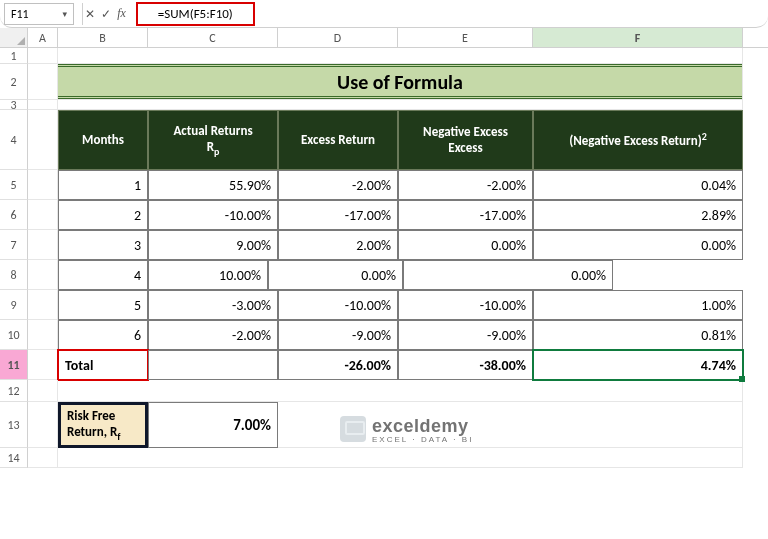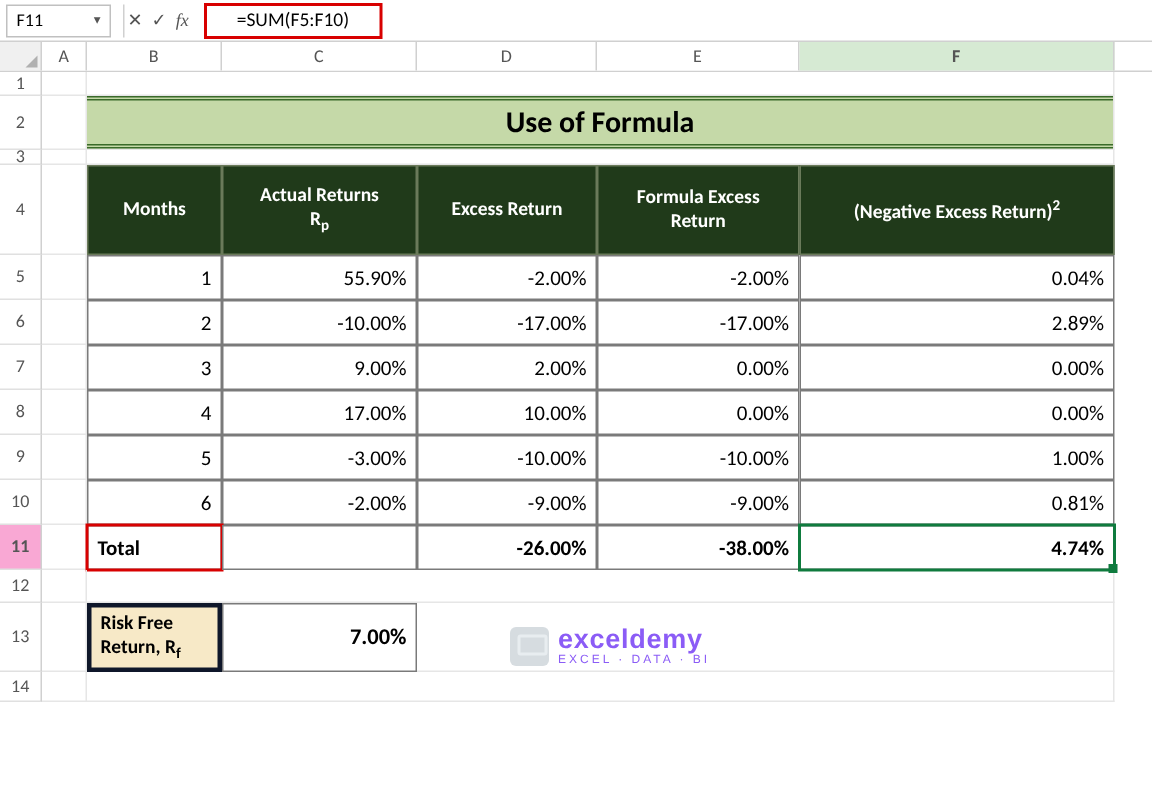--- a/index.html
+++ b/index.html
@@ -13,20 +13,21 @@
     position: relative;
   }
   
   .fbar {
     display: flex;
     align-items: center;
     height: 28px;
     border-bottom: 1px solid #d0d0d0;
     background: #fff;
     padding: 0 4px;
+    border-radius: 12px;
   }
   .cellref {
     width: 70px;
     height: 22px;
     border: 1px solid #c0c0c0;
     display: flex;
     align-items: center;
     padding: 0 6px;
     font-size: 12px;
     background: #fff;
@@ -193,23 +194,23 @@
     justify-content: flex-end;
     font-size: 15px;
     font-weight: 700;
   }
   
   .wm {
     position: absolute;
     bottom: 24px;
     left: 340px;
     display: flex;
-    align-items: flex-end;
+    align-items: flex-start;
     gap: 6px;
-    color: #8b5cf6;
+    color: #737373;
     font-family: Arial, sans-serif;
   }
   .wm .ico {
     width: 26px; height: 26px;
     background: #d6dce0;
     border-radius: 4px;
     position: relative;
   }
   .wm .ico::before {
     content:"";
@@ -271,21 +272,21 @@
   </div>
 
   <div class="row">
     <div class="rh h4">4</div>
     <div class="cell cA h4"></div>
     <div class="cell th cB h4">Months</div>
     <div class="cell th cC h4">
       <div><span>Actual Returns</span><br>R<sub>p</sub></div>
     </div>
     <div class="cell th cD h4">Excess Return</div>
-    <div class="cell th cE h4">Formula Excess Return</div>
+    <div class="cell th cE h4">Negative Excess Excess</div>
     <div class="cell th cF h4">
       <div><span>(Negative Excess Return)</span><sup>2</sup></div>
     </div>
   </div>
 
   <div class="row">
     <div class="rh hD">5</div>
     <div class="cell cA hD"></div>
     <div class="cell td cB hD">1</div>
     <div class="cell td cC hD">55.90%</div>
@@ -308,21 +309,20 @@
     <div class="cell td cB hD">3</div>
     <div class="cell td cC hD">9.00%</div>
     <div class="cell td cD hD">2.00%</div>
     <div class="cell td cE hD">0.00%</div>
     <div class="cell td cF hD">0.00%</div>
   </div>
   <div class="row">
     <div class="rh hD">8</div>
     <div class="cell cA hD"></div>
     <div class="cell td cB hD">4</div>
-    <div class="cell td cC hD">17.00%</div>
     <div class="cell td cD hD">10.00%</div>
     <div class="cell td cE hD">0.00%</div>
     <div class="cell td cF hD">0.00%</div>
   </div>
   <div class="row">
     <div class="rh hD">9</div>
     <div class="cell cA hD"></div>
     <div class="cell td cB hD">5</div>
     <div class="cell td cC hD">-3.00%</div>
     <div class="cell td cD hD">-10.00%</div>

